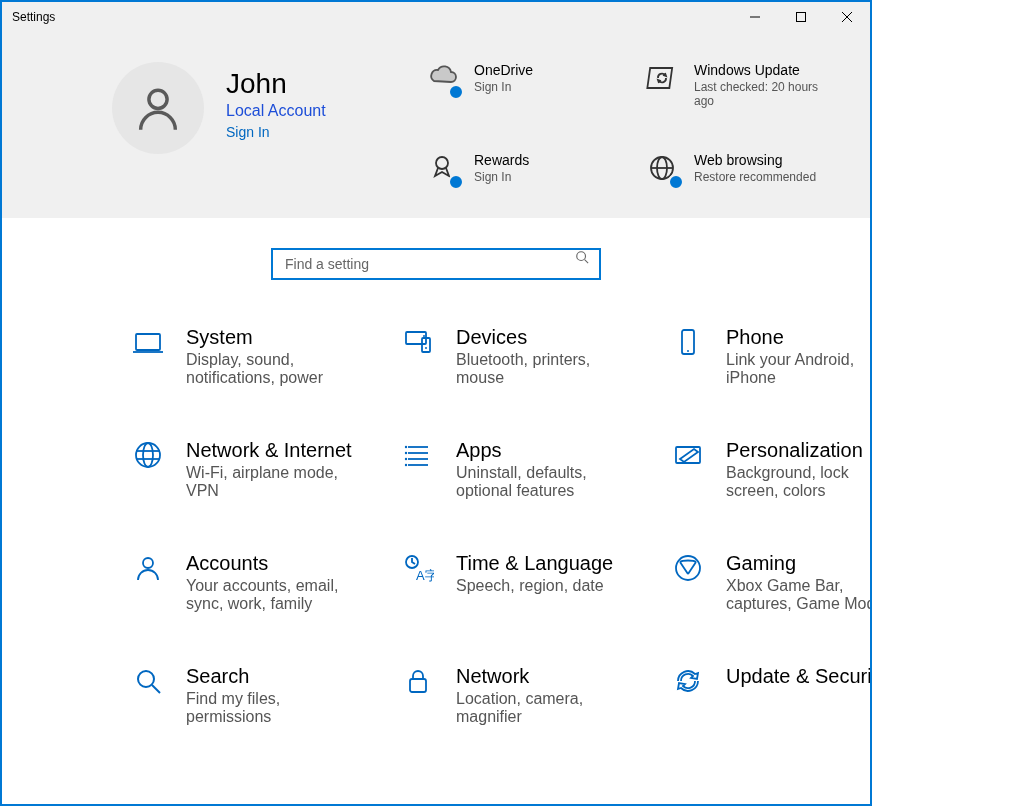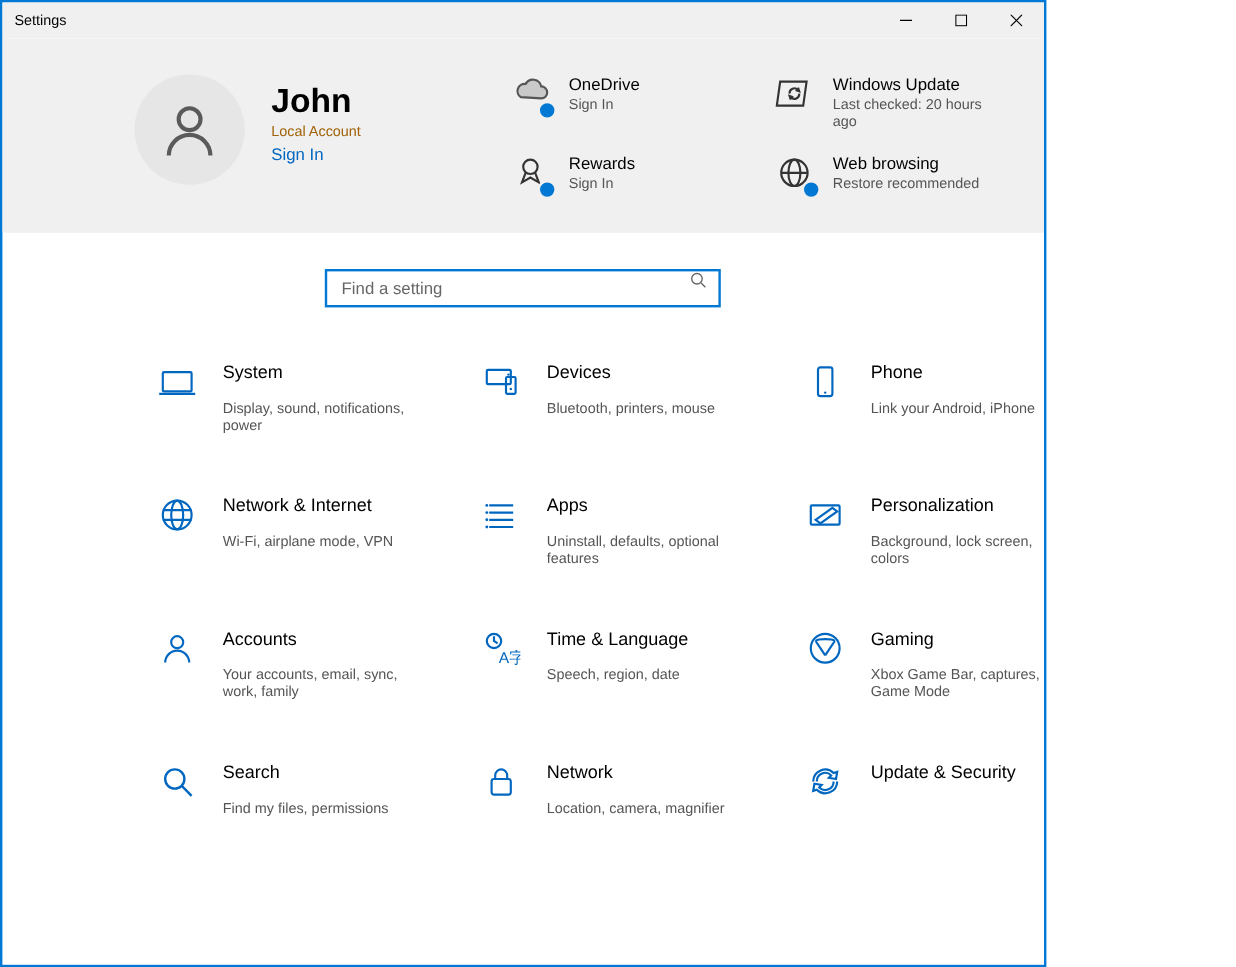--- a/index.html
+++ b/index.html
@@ -5,44 +5,44 @@
 html,body{margin:0;padding:0;font-family:"Segoe UI",Arial,sans-serif;font-size:13px;color:#000;background:#fff}
 .window{width:872px;height:806px;box-sizing:border-box;border:2px solid #0078d4;display:flex;flex-direction:column;overflow:hidden}
 .titlebar{height:30px;display:flex;align-items:center;justify-content:space-between;background:#f0f0f0;padding-left:10px}
 .titlebar-title{font-size:12px}
 .titlebar-controls{display:flex}
 .titlebar-btn{width:46px;height:30px;display:flex;align-items:center;justify-content:center;font-family:inherit}
 .titlebar-btn svg{display:block}
 .header{background:#f0f0f0;padding:30px 60px 30px 110px;display:flex;align-items:flex-start}
 .avatar-circle{width:92px;height:92px;border-radius:50%;background:#e6e6e6;display:flex;align-items:center;justify-content:center;flex-shrink:0}
 .account-block{margin-left:22px;flex:0 0 200px}
-.account-name{font-size:28px;font-weight:700;margin:6px 0 2px 0}
-.account-type{font-size:12px;color:#a16207;margin-bottom:4px}
+.account-name{font-size:28px;font-weight:400;margin:6px 0 2px 0}
+.account-type{font-size:16px;color:#1d4ed8;margin-bottom:4px}
 .signin-link{font-size:14px;color:#0067c0;cursor:pointer}
-.tiles{display:grid;grid-template-columns:210px 210px;gap:20px 10px;margin-left:auto}
+.tiles{display:grid;grid-template-columns:210px 210px;gap:44px 10px;margin-left:auto}
 .tile{display:flex;align-items:flex-start;cursor:pointer}
 .tile-icon{width:36px;height:36px;flex-shrink:0;position:relative}
 .tile-icon svg{width:32px;height:32px}
 .blue-dot{position:absolute;right:-2px;bottom:-2px;width:12px;height:12px;border-radius:50%;background:#0078d4;border:2px solid #f0f0f0}
 .tile-text{margin-left:12px}
 .tile-title{font-size:14px}
 .tile-sub{font-size:12px;color:#555;margin-top:2px;max-width:140px}
 .body{flex:1;padding:30px 60px 30px 130px;overflow:auto}
 .search-wrap{display:flex;justify-content:center;margin-bottom:46px;margin-left:-70px}
 .search{width:330px;height:32px;border:2px solid #0078d4;display:flex;padding:0 10px;box-sizing:border-box}
 .search input{flex:1;border:none;outline:none;font-size:14px;background:transparent}
 .search input::placeholder{color:#666}
 .search-icon{color:#666}
 .grid{display:grid;grid-template-columns:repeat(3,270px);gap:52px 0}
 .cat{display:flex;align-items:flex-start;cursor:pointer}
 .cat-icon{width:32px;height:32px;flex-shrink:0;color:#0067c0}
 .cat-icon svg{width:32px;height:32px}
 .cat-text{margin-left:22px}
-.cat-title{font-size:15px}
-.cat-sub{font-size:12px;color:#555;margin-top:14px;max-width:170px}
+.cat-title{font-size:20px}
+.cat-sub{font-size:16px;color:#555;margin-top:2px;max-width:170px}
 </style>
 </head>
 <body>
 
 <div class="window">
 
   <div class="titlebar">
     <div class="titlebar-title">Settings</div>
     <div class="titlebar-controls">
       <div class="titlebar-btn">

